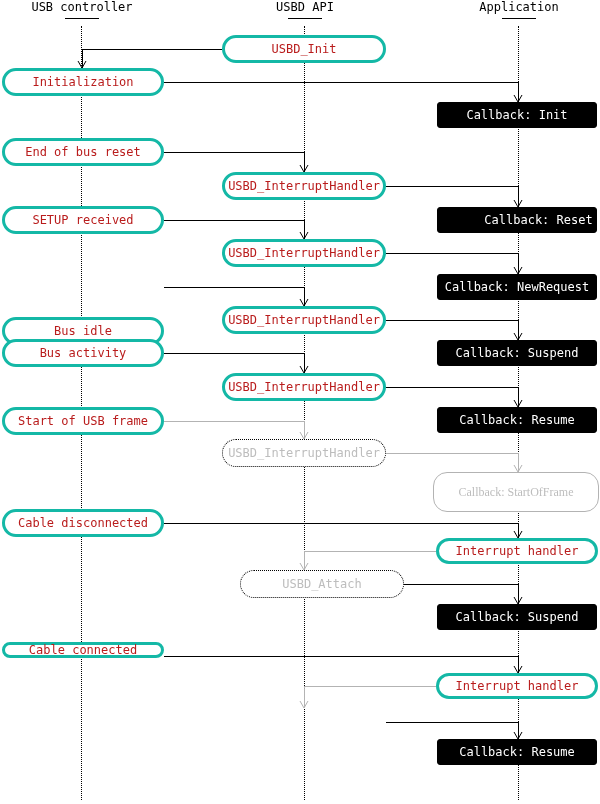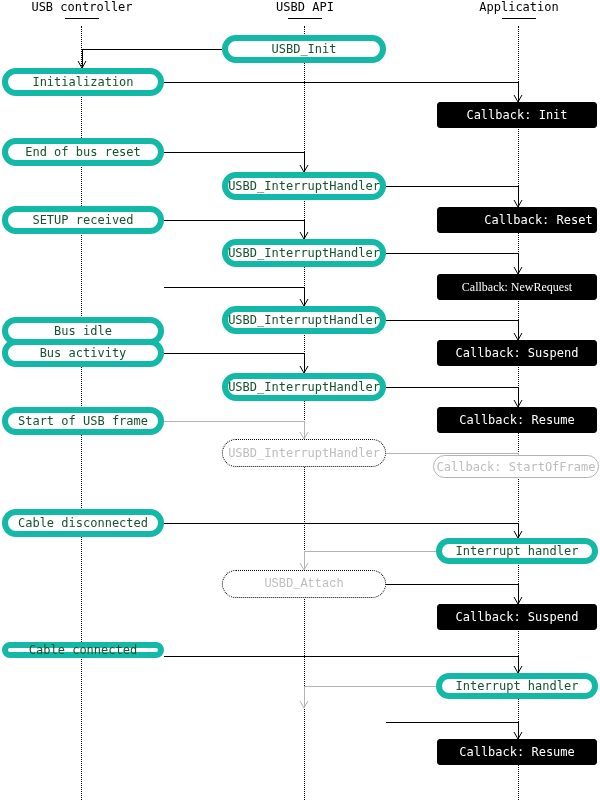--- a/index.html
+++ b/index.html
@@ -42,21 +42,21 @@
     display: flex;
     align-items: center;
     justify-content: center;
     white-space: nowrap;
     border-radius: 14px;
     background: #ffffff;
     border: 1px solid #000000;
     line-height: 1;
     overflow: visible;
   }
-  .node.plain    { background: #ffffff; border: 6px solid #14b8a6; color: #14532d; }
+  .node.plain    { background: #ffffff; border: 3px solid #14b8a6; color: #b91c1c; }
   .node.callback { background: #000000; border: 1px solid #000000; color: #ffffff; border-radius: 3px; }
   .node.ghost-dotted  { background: #ffffff; border: 1px dotted #000000; color: #bdbdbd; }
   .node.ghost-outline { background: #ffffff; border: 1px solid #b3b3b3; color: #bdbdbd; }
 </style>
 </head>
 <body>
 
 <div class="canvas" id="diagram">
     <div class="lifeline" style="left: 81px; top: 26px; height: 774px;"></div>
     <div class="col-underline" style="left: 65px; top: 18px; width: 34px;"></div>
@@ -107,29 +107,29 @@
     </svg>
     <div class="node plain" style="left: 222px; top: 35px; width: 164px; height: 28px;">USBD_Init</div>
     <div class="node plain" style="left: 2px; top: 68px; width: 162px; height: 28px;">Initialization</div>
     <div class="node callback" style="left: 437px; top: 102px; width: 160px; height: 26px;">Callback: Init</div>
     <div class="node plain" style="left: 2px; top: 138px; width: 162px; height: 28px;">End of bus reset</div>
     <div class="node plain" style="left: 222px; top: 172px; width: 164px; height: 28px;">USBD_InterruptHandler</div>
     <div class="node plain" style="left: 2px; top: 206px; width: 162px; height: 28px;">SETUP received</div>
     <div class="node callback" style="left: 437px; top: 207px; width: 160px; height: 26px; padding-left: 43px;">Callback: Reset</div>
     <div class="node plain" style="left: 222px; top: 239px; width: 164px; height: 28px;">USBD_InterruptHandler</div>
     <div class="node plain" style="left: 2px; top: 273px; width: 162px; height: 28px; margin-top: 44px;">Bus idle</div>
-    <div class="node callback" style="left: 437px; top: 274px; width: 160px; height: 26px; font-family: Liberation Serif, serif;">Callback: NewRequest</div>
+    <div class="node callback" style="left: 437px; top: 274px; width: 160px; height: 26px;">Callback: NewRequest</div>
     <div class="node plain" style="left: 222px; top: 306px; width: 164px; height: 28px;">USBD_InterruptHandler</div>
     <div class="node plain" style="left: 2px; top: 339px; width: 162px; height: 28px;">Bus activity</div>
     <div class="node callback" style="left: 437px; top: 340px; width: 160px; height: 26px;">Callback: Suspend</div>
     <div class="node plain" style="left: 222px; top: 373px; width: 164px; height: 28px;">USBD_InterruptHandler</div>
     <div class="node plain" style="left: 2px; top: 407px; width: 162px; height: 28px; text-align: right;">Start of USB frame</div>
     <div class="node callback" style="left: 437px; top: 407px; width: 160px; height: 26px;">Callback: Resume</div>
     <div class="node ghost-dotted" style="left: 222px; top: 439px; width: 164px; height: 28px;">USBD_InterruptHandler</div>
-    <div class="node ghost-outline" style="left: 433px; top: 455px; width: 166px; height: 23px;">Callback: StartOfFrame</div>
+    <div class="node ghost-outline" style="left: 433px; top: 472px; width: 166px; height: 40px; font-family: Liberation Serif, serif;">Callback: StartOfFrame</div>
     <div class="node plain" style="left: 2px; top: 509px; width: 162px; height: 28px;">Cable disconnected</div>
     <div class="node plain" style="left: 436px; top: 538px; width: 162px; height: 26px;">Interrupt handler</div>
-    <div class="node ghost-dotted" style="left: 222px; top: 570px; width: 164px; height: 28px; font-family: Liberation Mono, monospace;">USBD_Attach</div>
+    <div class="node ghost-dotted" style="left: 240px; top: 570px; width: 164px; height: 28px;">USBD_Attach</div>
     <div class="node callback" style="left: 437px; top: 604px; width: 160px; height: 26px;">Callback: Suspend</div>
     <div class="node plain" style="left: 2px; top: 642px; width: 162px; height: 16px;">Cable connected</div>
     <div class="node plain" style="left: 436px; top: 673px; width: 162px; height: 26px;">Interrupt handler</div>
     <div class="node callback" style="left: 437px; top: 739px; width: 160px; height: 26px;">Callback: Resume</div>
   </div>
 
 </body></html>

